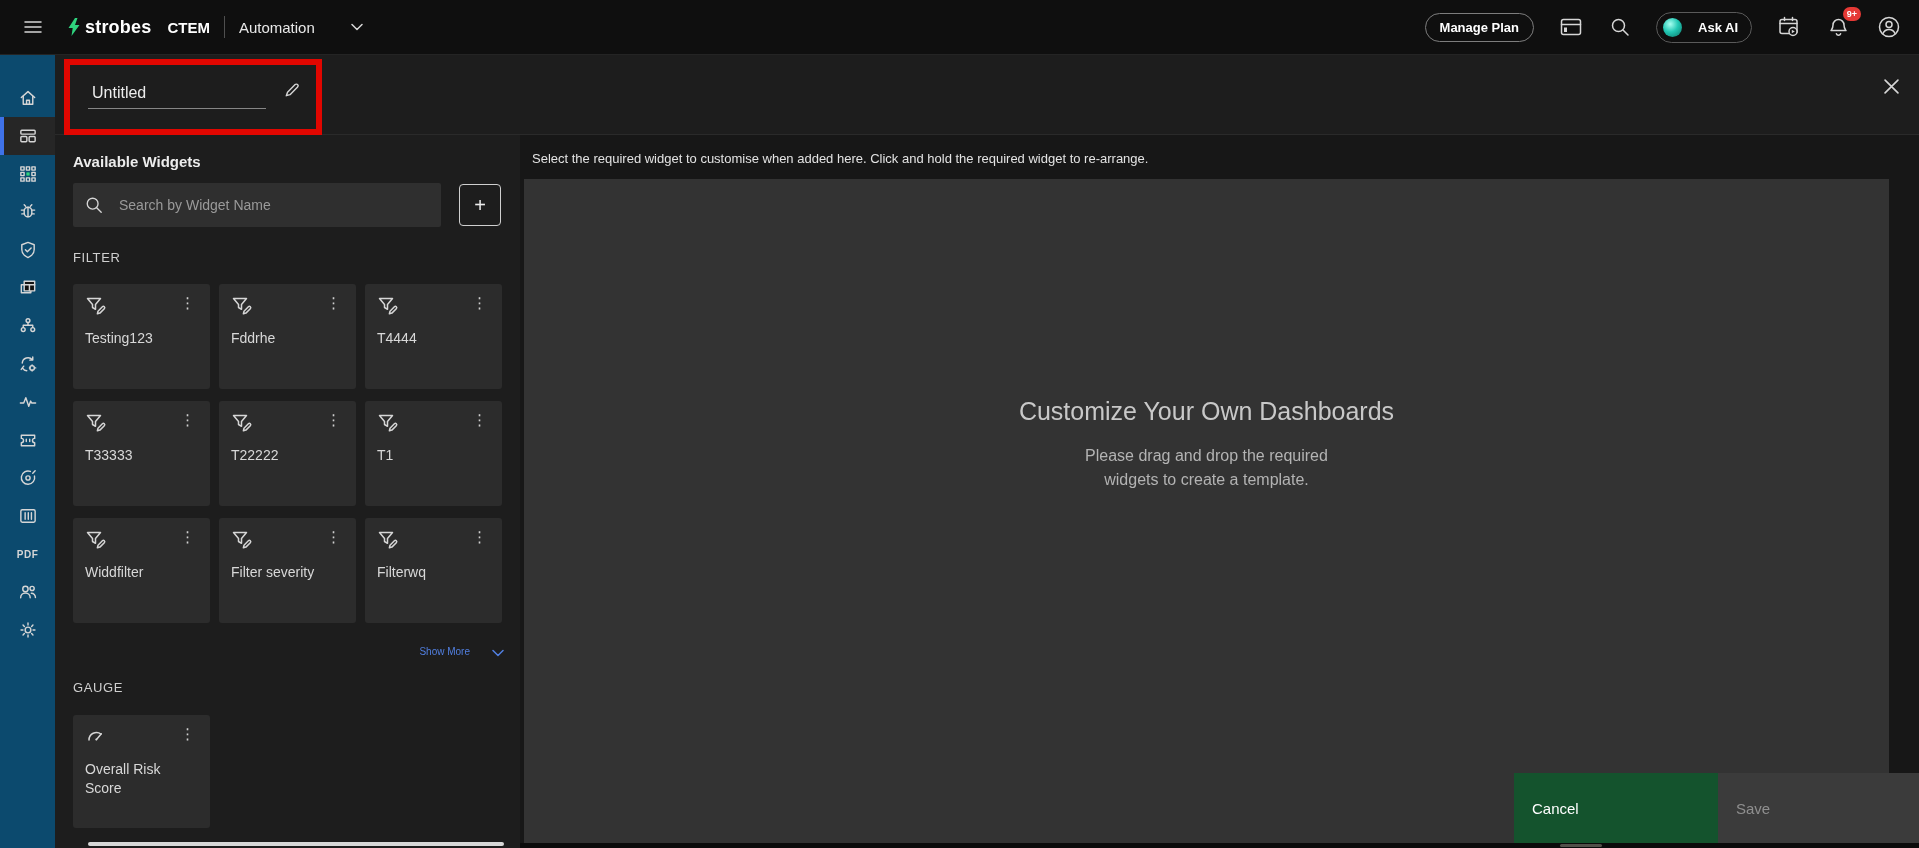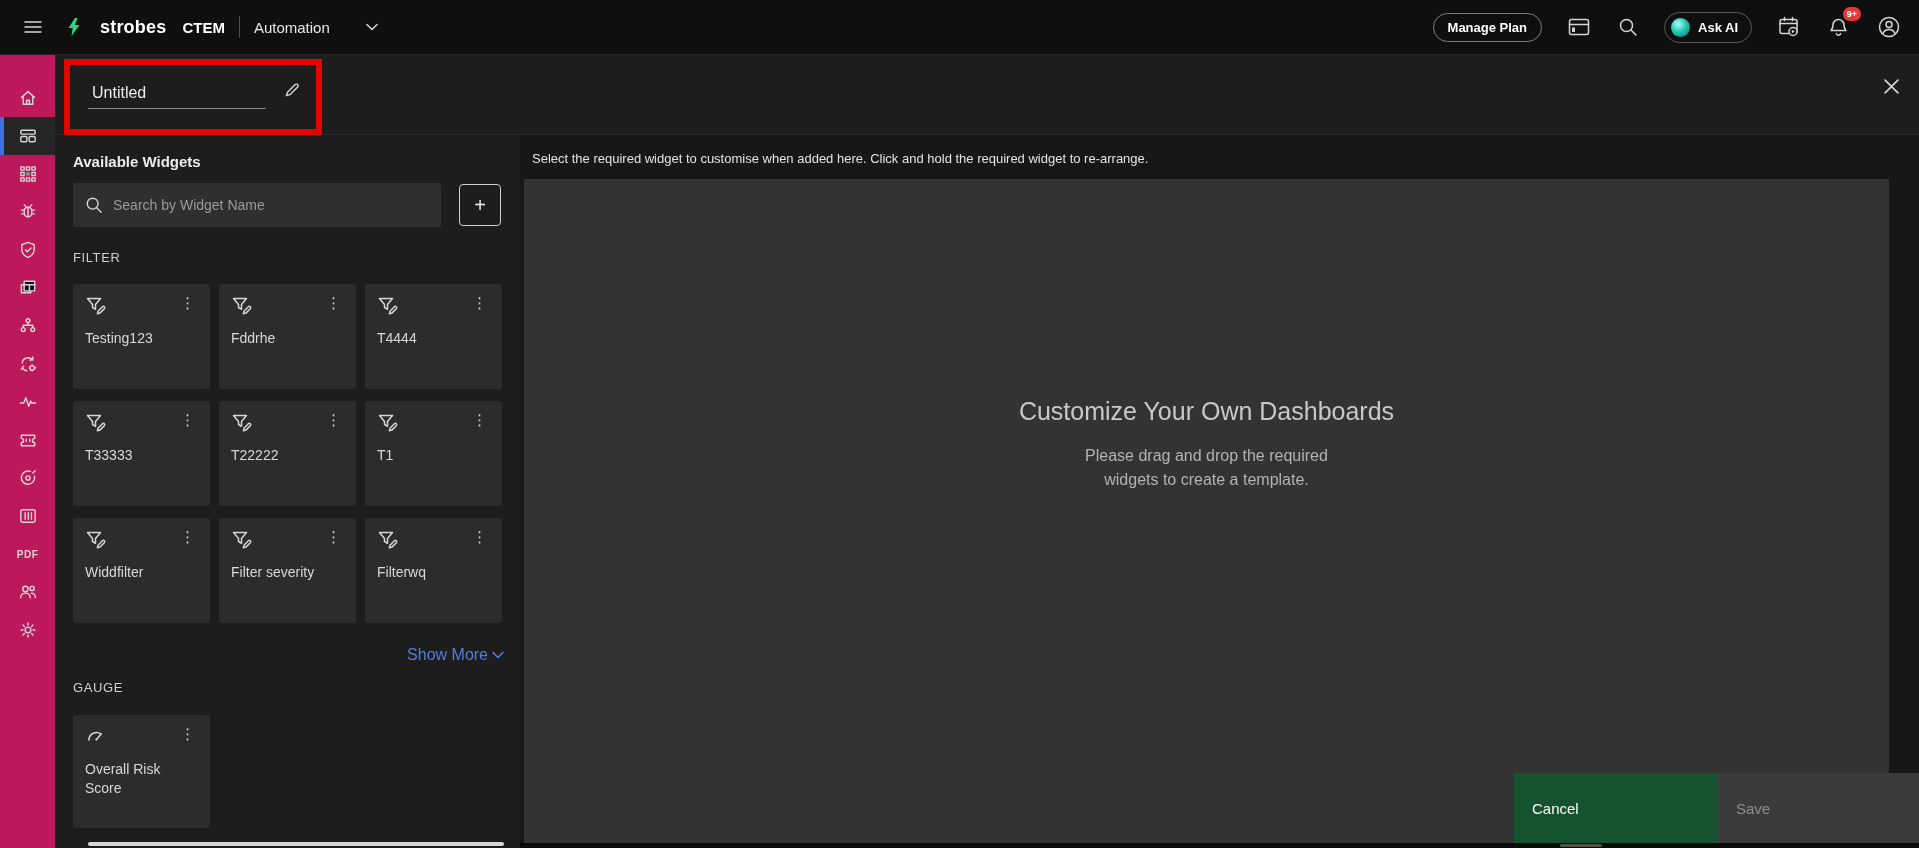--- a/index.html
+++ b/index.html
@@ -5,76 +5,76 @@
   *{margin:0;padding:0;box-sizing:border-box}
   html,body{width:1919px;height:848px;overflow:hidden}
   body{background:#141414;font-family:"Liberation Sans",sans-serif;color:#e6e6e6;position:relative}
   svg{display:block}
   .ic{stroke:#d6d6d6;fill:none;stroke-width:1.5;stroke-linecap:round;stroke-linejoin:round}
 
   
   .topbar{position:absolute;left:0;top:0;width:1919px;height:55px;background:#0f0f0f;
           border-bottom:1px solid #242424;display:flex;align-items:center;padding:0 16px}
   .hamburger{padding:6px;cursor:pointer}
-  .brand{display:flex;align-items:center;gap:19px;margin-left:16px}
+  .brand{display:flex;align-items:center;gap:4px;margin-left:16px}
   .brand-text{font-size:18px;font-weight:700;color:#fff;letter-spacing:.2px}
   .product{font-size:15px;font-weight:700;color:#fff;margin-left:16px}
   .tb-divider{width:1px;height:22px;background:#4f4f4f;margin:0 14px}
   .module{font-size:15px;color:#e8e8e8}
   .module-caret{margin-left:32px;cursor:pointer;padding:4px}
   .tb-right{margin-left:auto;display:flex;align-items:center;gap:24px}
   .pill{border:1px solid #7d7d7d;border-radius:16px;padding:6px 14px;font-size:13px;
         font-weight:700;color:#fff;background:transparent;cursor:pointer;font-family:inherit}
-  .askai{display:flex;align-items:center;gap:8px;border:1px solid #5a5a5a;border-radius:18px;
+  .askai{display:flex;align-items:center;gap:16px;border:1px solid #5a5a5a;border-radius:18px;
          padding:5px 13px 5px 6px;cursor:pointer;background:transparent}
   .askai-orb{width:19px;height:19px;border-radius:50%;
              background:radial-gradient(circle at 38% 32%,#a8fff1 0%,#23c8b4 45%,#0a7466 100%)}
   .askai-label{font-size:13px;font-weight:700;color:#fff}
   .iconbtn{cursor:pointer;padding:2px}
   .bell-wrap{position:relative;cursor:pointer;padding:2px}
   .badge{position:absolute;top:-8px;right:-10px;background:#e53935;color:#fff;font-size:9px;
          font-weight:700;border-radius:9px;padding:2px 4px;min-width:17px;text-align:center}
 
   
-  .rail{position:absolute;left:0;top:55px;width:55px;bottom:0;background:#be185d;
+  .rail{position:absolute;left:0;top:55px;width:55px;bottom:0;background:#0c4a6e;
         display:flex;flex-direction:column;align-items:stretch;padding-top:24px}
   .rail-item{height:38px;display:flex;align-items:center;justify-content:center;cursor:pointer}
   .rail-item.active{background:#262626;box-shadow:inset 4px 0 0 #3f72e8}
   .pdf-text{font-size:10px;font-weight:700;color:#d6d6d6;letter-spacing:.5px}
 
   
   .band{position:absolute;left:55px;top:55px;right:0;height:80px;background:#1d1d1d;
         border-bottom:1px solid #2a2a2a}
   .title-input{position:absolute;left:33px;top:22px;width:178px;height:32px;background:transparent;
                border:none;border-bottom:1px solid #868686;color:#ececec;font-size:16px;
                font-family:inherit;padding:0 4px;outline:none}
   .pencil{position:absolute;left:228px;top:26px;cursor:pointer}
   .band-close{position:absolute;right:16px;top:20px;cursor:pointer;padding:4px}
   .annotation{position:absolute;left:64px;top:59px;width:258px;height:76px;
               border:6px solid #e10600;z-index:60;pointer-events:none}
 
   
   .panel{position:absolute;left:55px;top:135px;width:465px;bottom:0;background:#1d1d1d}
   .panel-title{position:absolute;left:18px;top:18px;font-size:15px;font-weight:700;color:#ececec}
   .searchbox{position:absolute;left:18px;top:48px;width:368px;height:44px;background:#2f2f2f;
-             border-radius:2px;display:flex;align-items:center;gap:10px;padding:0 12px}
+             border-radius:2px;display:flex;align-items:center;gap:16px;padding:0 12px}
   .searchbox input{flex:1;background:transparent;border:none;outline:none;color:#dddddd;
                    font-size:14px;font-family:inherit}
   .searchbox input::placeholder{color:#9a9a9a}
   .addbtn{position:absolute;left:404px;top:49px;width:42px;height:42px;border:1px solid #cfcfcf;
           border-radius:4px;background:transparent;color:#ececec;font-size:20px;line-height:1;
           display:flex;align-items:center;justify-content:center;cursor:pointer;font-family:inherit}
   .sec-label{position:absolute;font-size:13px;color:#cfcfcf;letter-spacing:.6px}
   .wcard{position:absolute;width:137px;height:105px;background:#2c2c2c;border-radius:3px;
          padding:11px 12px;cursor:grab}
   .crow{display:flex;justify-content:space-between;align-items:flex-start}
   .kebab{color:#cfcfcf;font-size:15px;line-height:1;cursor:pointer;padding:0 3px}
   .wlabel{margin-top:12px;font-size:14px;color:#d8d8d8;line-height:1.35}
-  .showmore{position:absolute;right:16px;top:511px;display:flex;align-items:center;gap:4px;
-            color:#517fe0;font-size:16px;cursor:pointer}
+  .showmore{position:absolute;right:16px;top:511px;display:flex;align-items:flex-end;gap:22px;
+            color:#517fe0;font-size:10px;cursor:pointer}
   .panel-scroll{position:absolute;left:33px;top:707px;width:416px;height:4px;background:#d7d7d7;
                 border-radius:2px;cursor:pointer}
 
   
   .main{position:absolute;left:520px;top:135px;right:0;bottom:0;background:#171717}
   .instruction{position:absolute;left:12px;top:16px;font-size:13px;color:#e3e3e3}
   .dropzone{position:absolute;left:4px;top:44px;width:1365px;height:685px;background:#333333}
   .dz-inner{text-align:center;padding-top:218px}
   .dz-title{font-size:25px;color:#c8c8c8;font-weight:400}
   .dz-sub{margin:18px auto 0;font-size:16px;color:#b3b3b3;line-height:1.5;max-width:300px}

